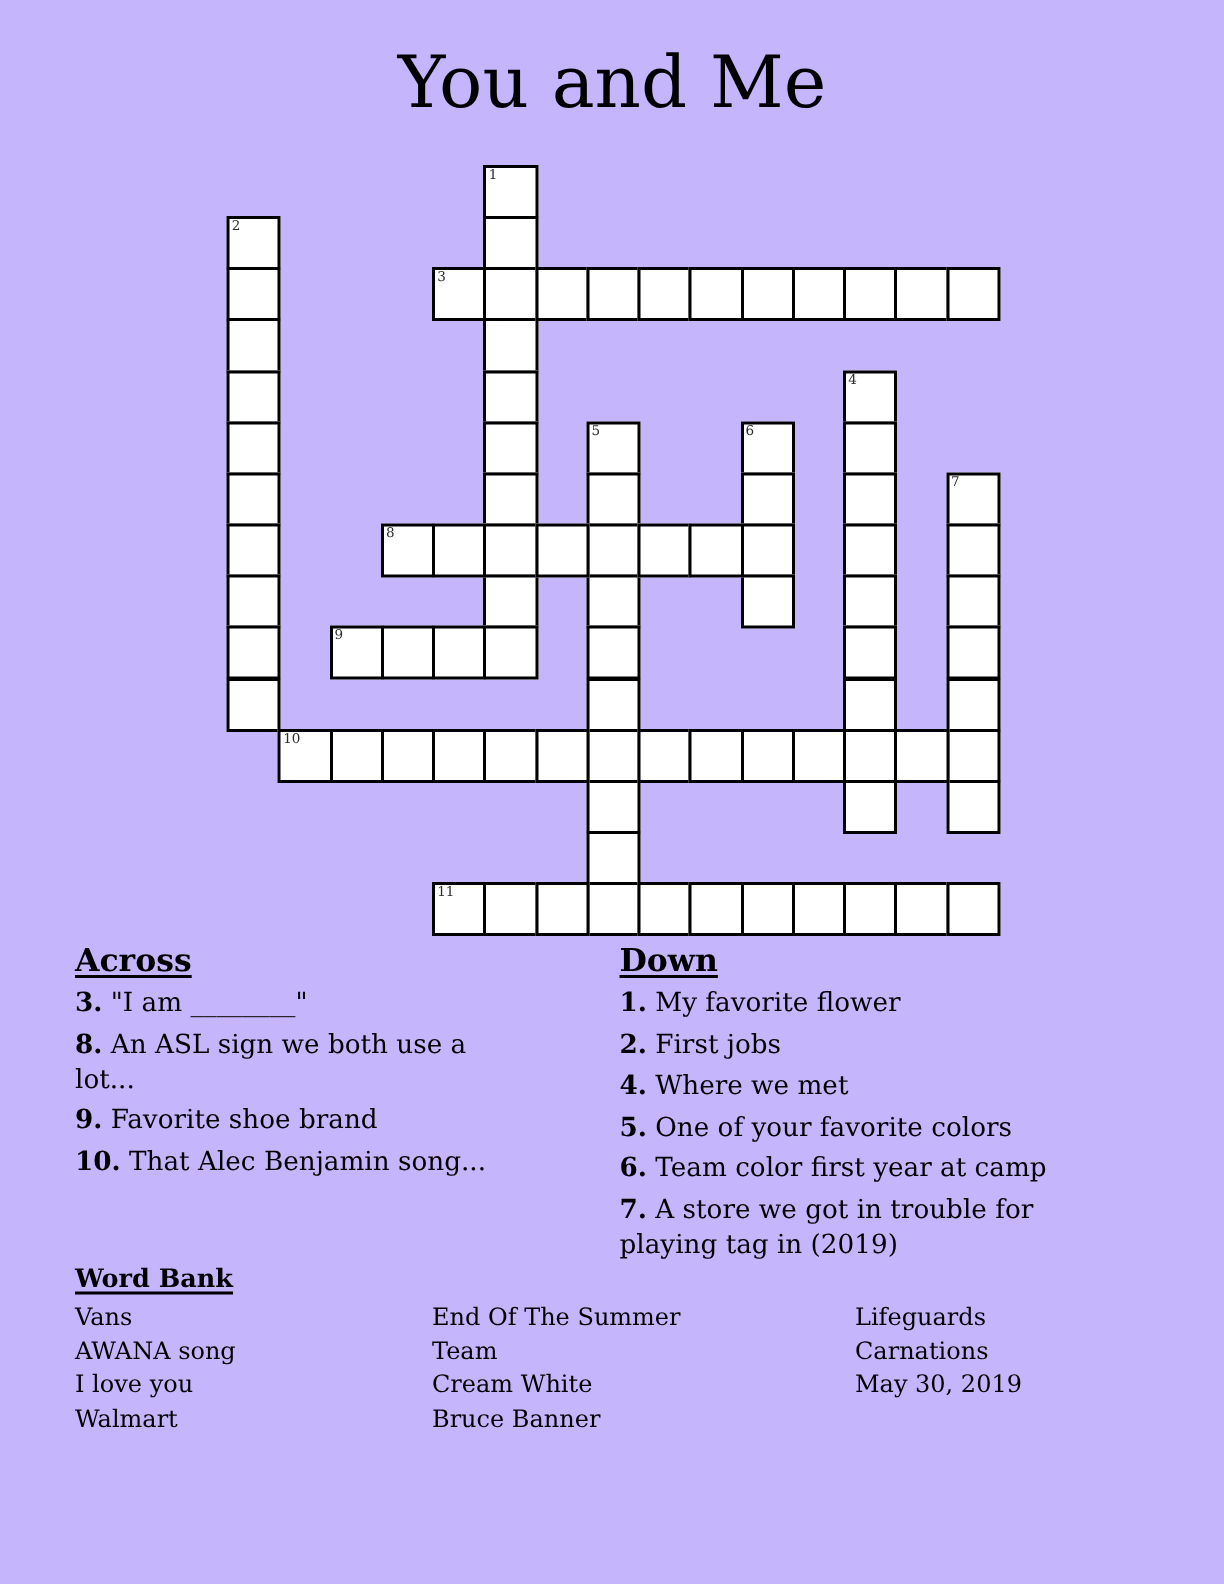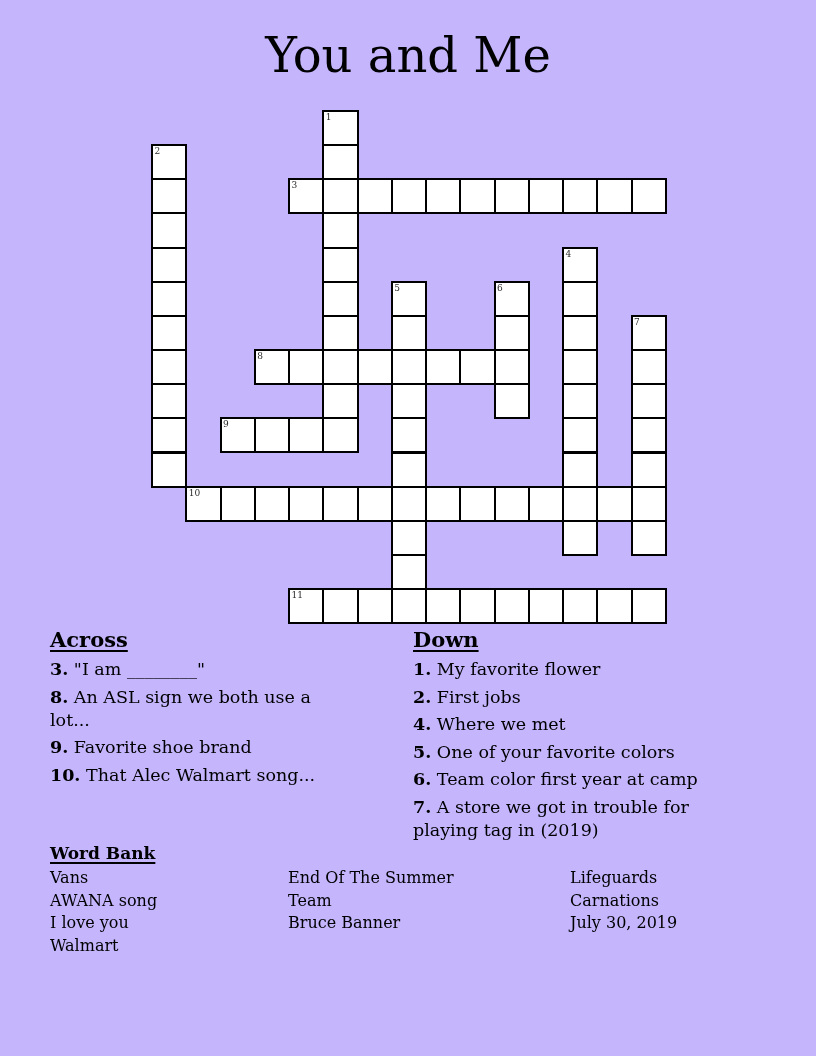--- a/index.html
+++ b/index.html
@@ -199,21 +199,21 @@
       <div class="cell" style="left: 479.5px; top: 478.1px;"></div>
       <span class="cellnum" style="left: 140.5px; top: 481.1px;">11</span>
     </div>
 
   <section class="clue-section across">
     <h2 class="section-heading">Across</h2>
     <div class="clue-list">
         <div class="clue"><span class="clue-num">3.</span><span class="clue-text"> "I am ________"</span></div>
         <div class="clue"><span class="clue-num">8.</span><span class="clue-text"> An ASL sign we both use a lot...</span></div>
         <div class="clue"><span class="clue-num">9.</span><span class="clue-text"> Favorite shoe brand</span></div>
-        <div class="clue"><span class="clue-num">10.</span><span class="clue-text"> That Alec Walmart song...</span></div>
+        <div class="clue"><span class="clue-num">10.</span><span class="clue-text"> That Alec Benjamin song...</span></div>
       </div>
   </section>
 
   <section class="clue-section down">
     <h2 class="section-heading">Down</h2>
     <div class="clue-list">
         <div class="clue"><span class="clue-num">1.</span><span class="clue-text"> My favorite flower</span></div>
         <div class="clue"><span class="clue-num">2.</span><span class="clue-text"> First jobs</span></div>
         <div class="clue"><span class="clue-num">4.</span><span class="clue-text"> Where we met</span></div>
         <div class="clue"><span class="clue-num">5.</span><span class="clue-text"> One of your favorite colors</span></div>
@@ -227,23 +227,24 @@
     <div class="wb-columns">
         <div class="wb-col wb-col-0">
           <div class="wb-item">Vans</div>
           <div class="wb-item">AWANA song</div>
           <div class="wb-item">I love you</div>
           <div class="wb-item">Walmart</div>
         </div>
         <div class="wb-col wb-col-1">
           <div class="wb-item">End Of The Summer</div>
           <div class="wb-item">Team</div>
+          <div class="wb-item">Cream White</div>
           <div class="wb-item">Bruce Banner</div>
         </div>
         <div class="wb-col wb-col-2">
           <div class="wb-item">Lifeguards</div>
           <div class="wb-item">Carnations</div>
-          <div class="wb-item">July 30, 2019</div>
+          <div class="wb-item">May 30, 2019</div>
         </div>
       </div>
   </section>
 
 </div>
 
 </body></html>

